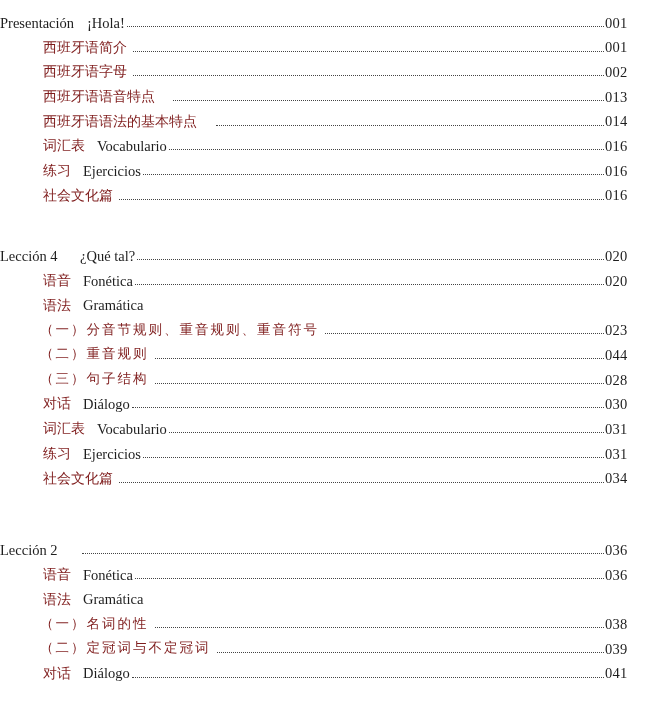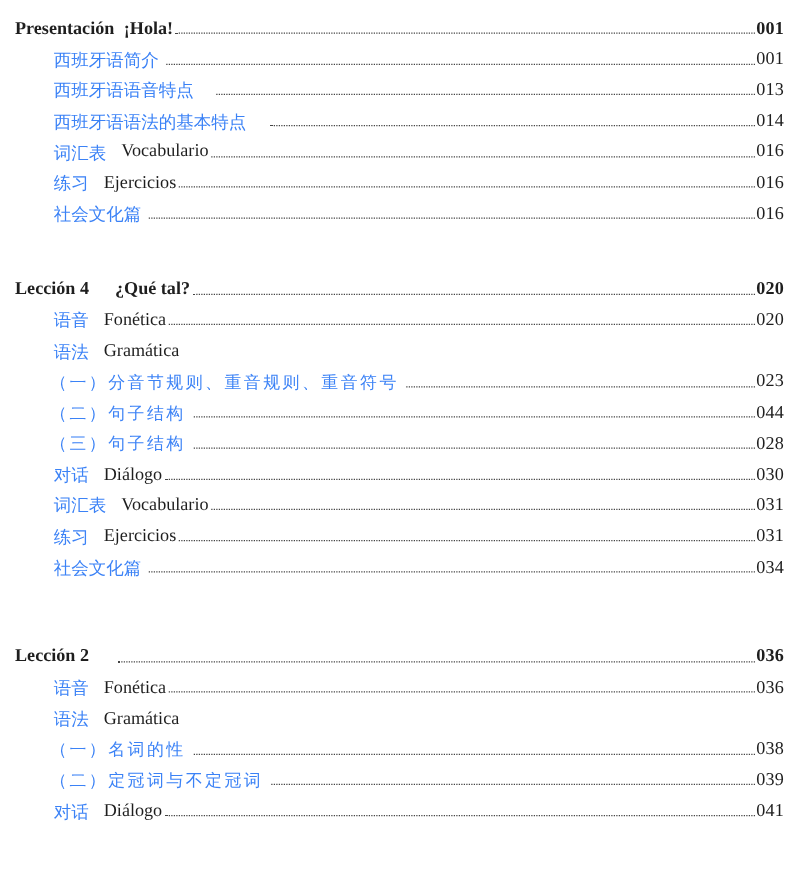--- a/index.html
+++ b/index.html
@@ -7,27 +7,27 @@
          font-family: "Liberation Serif", "DejaVu Serif", serif; color: #1e1e1e; }
   .toc { position: absolute; left: 0; top: 0; width: 645px; }
   .section { position: relative; }
   .row { position: relative; height: 24.7px; display: flex; align-items: center;
          font-size: 14.5px; line-height: 1; }
   .row .title { white-space: nowrap; display: flex; align-items: center; }
   .row .leader { flex: 1; height: 1px; margin: 0 1px 0 2px; position: relative; top: 3px;
                  border-bottom: 1.5px dotted #444; }
   .row .page { width: 25px; text-align: left; padding-right: 15px; letter-spacing: 0.2px; }
   .row.blank .leader { border: none; }
-  .lvl0 { padding-left: 12px; font-weight: bold; }
+  .lvl0 { font-weight: normal; }
   .lvl1 { padding-left: 43px; }
   .lvl2 { padding-left: 40px; }
   .lvl0 .zh, .lvl1 .zh { margin-right: 12px; }
   .lvl0 .label { display: inline-block; width: 80px; }
   .lvl0.wide .label { width: 87px; }
-  .zh { font-family: Liberation Sans, sans-serif; font-size: 14px; color: #3b82f6; }
+  .zh { font-family: Liberation Mono, monospace; font-size: 14px; color: #7f1d1d; }
   .lvl2 .zh { font-size: 13.5px; letter-spacing: 2px; }
   .es { font-family: "Liberation Serif", serif; }
   .gap1 { height: 36px; }
   .gap2 { height: 47px; }
 </style>
 </head>
 <body>
 
 <div class="toc">
   <div style="height:10.5px"></div>
@@ -43,20 +43,27 @@
     </div>
     <div class="row lvl1">
         <span class="title">
           <span class="zh" style="margin-right: 4px;">西班牙语简介</span>
         </span>
         <span class="leader"></span>
         <span class="page">001</span>
       </div>
     <div class="row lvl1">
         <span class="title">
+          <span class="zh" style="margin-right: 4px;">西班牙语字母</span>
+        </span>
+        <span class="leader"></span>
+        <span class="page">002</span>
+      </div>
+    <div class="row lvl1">
+        <span class="title">
           <span class="zh" style="margin-right: 16px;">西班牙语语音特点</span>
         </span>
         <span class="leader"></span>
         <span class="page">013</span>
       </div>
     <div class="row lvl1">
         <span class="title">
           <span class="zh" style="margin-right: 17px;">西班牙语语法的基本特点</span>
         </span>
         <span class="leader"></span>
@@ -116,21 +123,21 @@
       </div>
     <div class="row lvl2">
         <span class="title">
           <span class="zh" style="margin-right: 4px;">（一）分音节规则、重音规则、重音符号</span>
         </span>
         <span class="leader"></span>
         <span class="page">023</span>
       </div>
     <div class="row lvl2">
         <span class="title">
-          <span class="zh" style="margin-right: 4px;">（二）句子结构</span>
+          <span class="zh" style="margin-right: 4px;">（二）重音规则</span>
         </span>
         <span class="leader"></span>
         <span class="page">044</span>
       </div>
     <div class="row lvl2">
         <span class="title">
           <span class="zh" style="margin-right: 4px;">（三）句子结构</span>
         </span>
         <span class="leader"></span>
         <span class="page">028</span>

